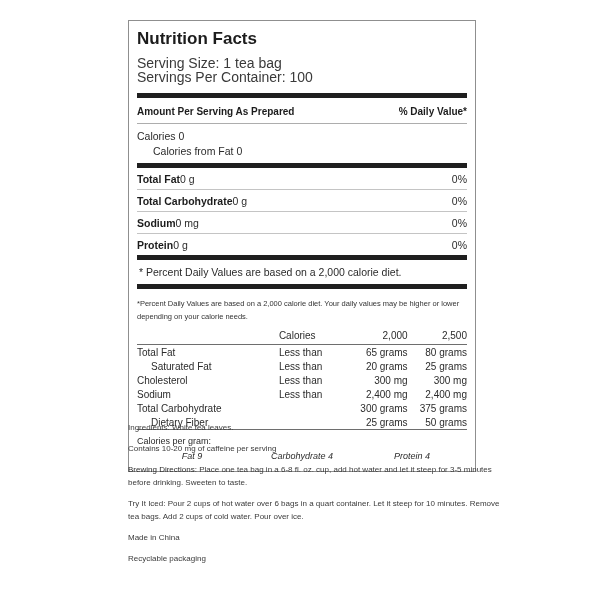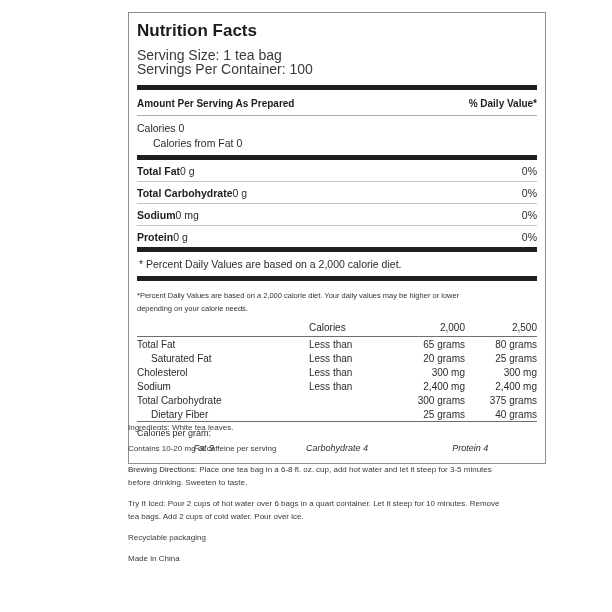--- a/index.html
+++ b/index.html
@@ -1,21 +1,21 @@
 <!DOCTYPE html>
 <html><head>
 <meta charset="utf-8">
 <style>
   * { margin:0; padding:0; box-sizing:border-box; }
   html,body { width:612px; height:612px; background:#ffffff; overflow:hidden;
               font-family:"Liberation Sans", sans-serif; color:#2b2b2b; }
   .page { position:relative; width:612px; height:612px; background:#fff; }
 
   
-  .nf-box { position:absolute; left:128px; top:12px; width:418px;
+  .nf-box { position:absolute; left:128px; top:20px; width:348px;
             border:1px solid #8f8f8f; background:#fff; padding:6px 8px 7px 8px; }
   .nf-title { font-size:17px; font-weight:bold; color:#1c1c1c; margin:2px 0 7px 0; }
   .nf-serving { font-size:14px; line-height:14px; color:#3a3a3a; }
   .bar-thick { height:5px; background:#1f1f1f; margin-top:9px; }
   .bar-thick.tight { margin-top:0; }
 
   .nf-amount-header { display:flex; justify-content:space-between; align-items:baseline;
                       font-size:10px; font-weight:bold; color:#1c1c1c;
                       padding:8px 0 6px 0; border-bottom:1px solid #adadad; }
   .nf-cal-block { padding:5px 0 4px 0; font-size:10.5px; line-height:15px; color:#2b2b2b; }
@@ -135,36 +135,36 @@
       <tr>
         <td class="c-name">Total Carbohydrate</td>
         <td class="c-qual"></td>
         <td class="c-v1">300 grams</td>
         <td class="c-v2">375 grams</td>
       </tr>
       <tr class="lastrow">
         <td class="c-name indent">Dietary Fiber</td>
         <td class="c-qual"></td>
         <td class="c-v1">25 grams</td>
-        <td class="c-v2">40 grams</td>
+        <td class="c-v2">50 grams</td>
       </tr>
     </tbody>
       </table>
 
     <div class="cpg-label">Calories per gram:</div>
     <div class="cpg-row">
       <span>Fat 9</span>
       <span>Carbohydrate 4</span>
       <span>Protein 4</span>
     </div>
 
   </div>
 
   <div class="details">
     <p>Ingredients: White tea leaves.</p>
     <p>Contains 10-20 mg of caffeine per serving</p>
     <p><span class="bold-lead">Brewing Directions:</span><span> Place one tea bag in a 6-8 fl. oz. cup, add hot water and let it steep for 3-5 minutes before drinking. Sweeten to taste.</span></p>
     <p>Try It Iced: Pour 2 cups of hot water over 6 bags in a quart container. Let it steep for 10 minutes. Remove tea bags. Add 2 cups of cold water. Pour over ice.</p>
+    <p>Made in China</p>
     <p>Recyclable packaging</p>
-    <p>Made in China</p>
   </div>
 
 </div>
 
 </body></html>

